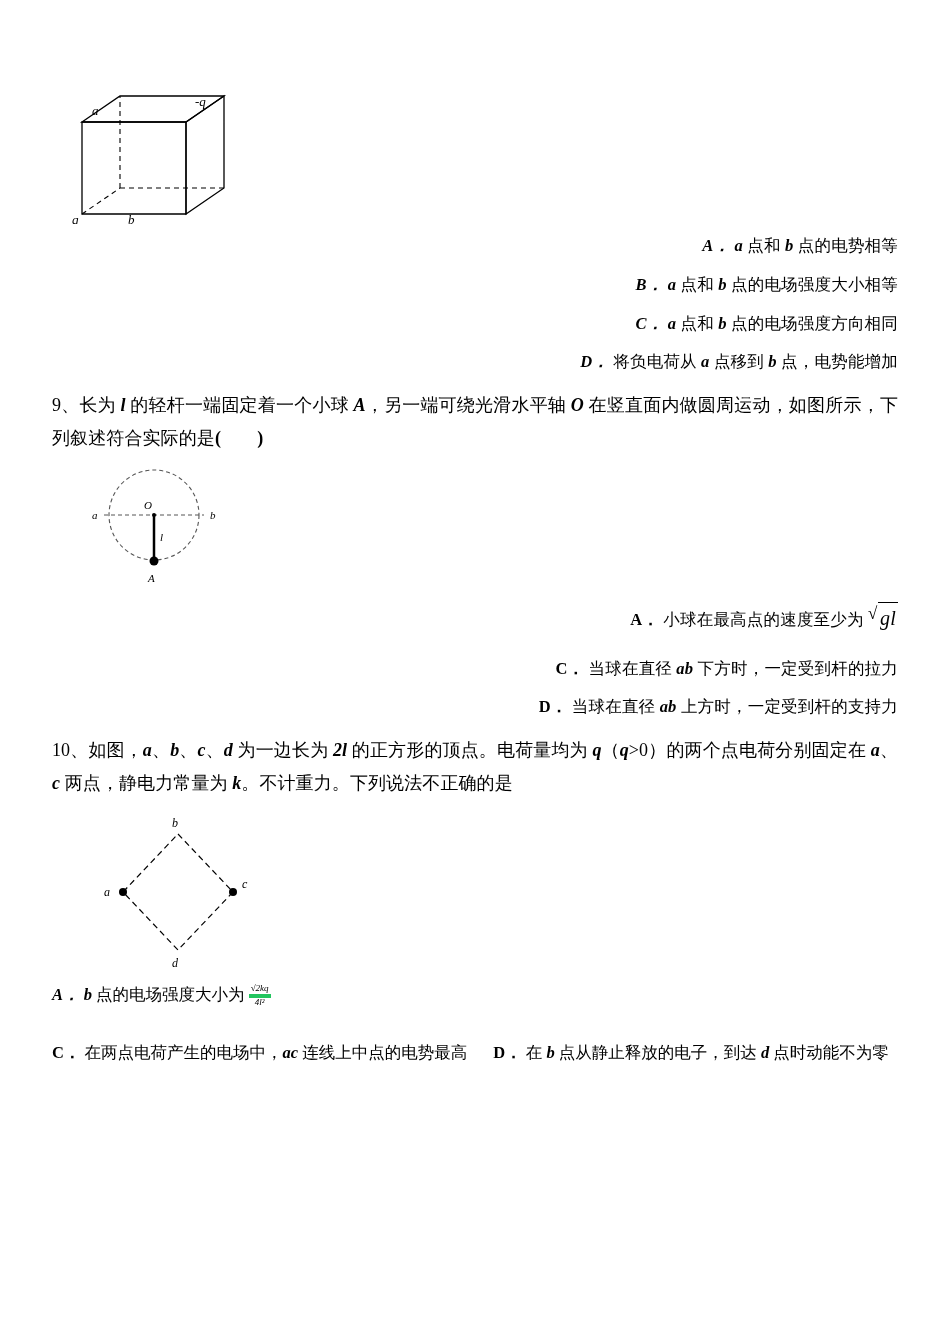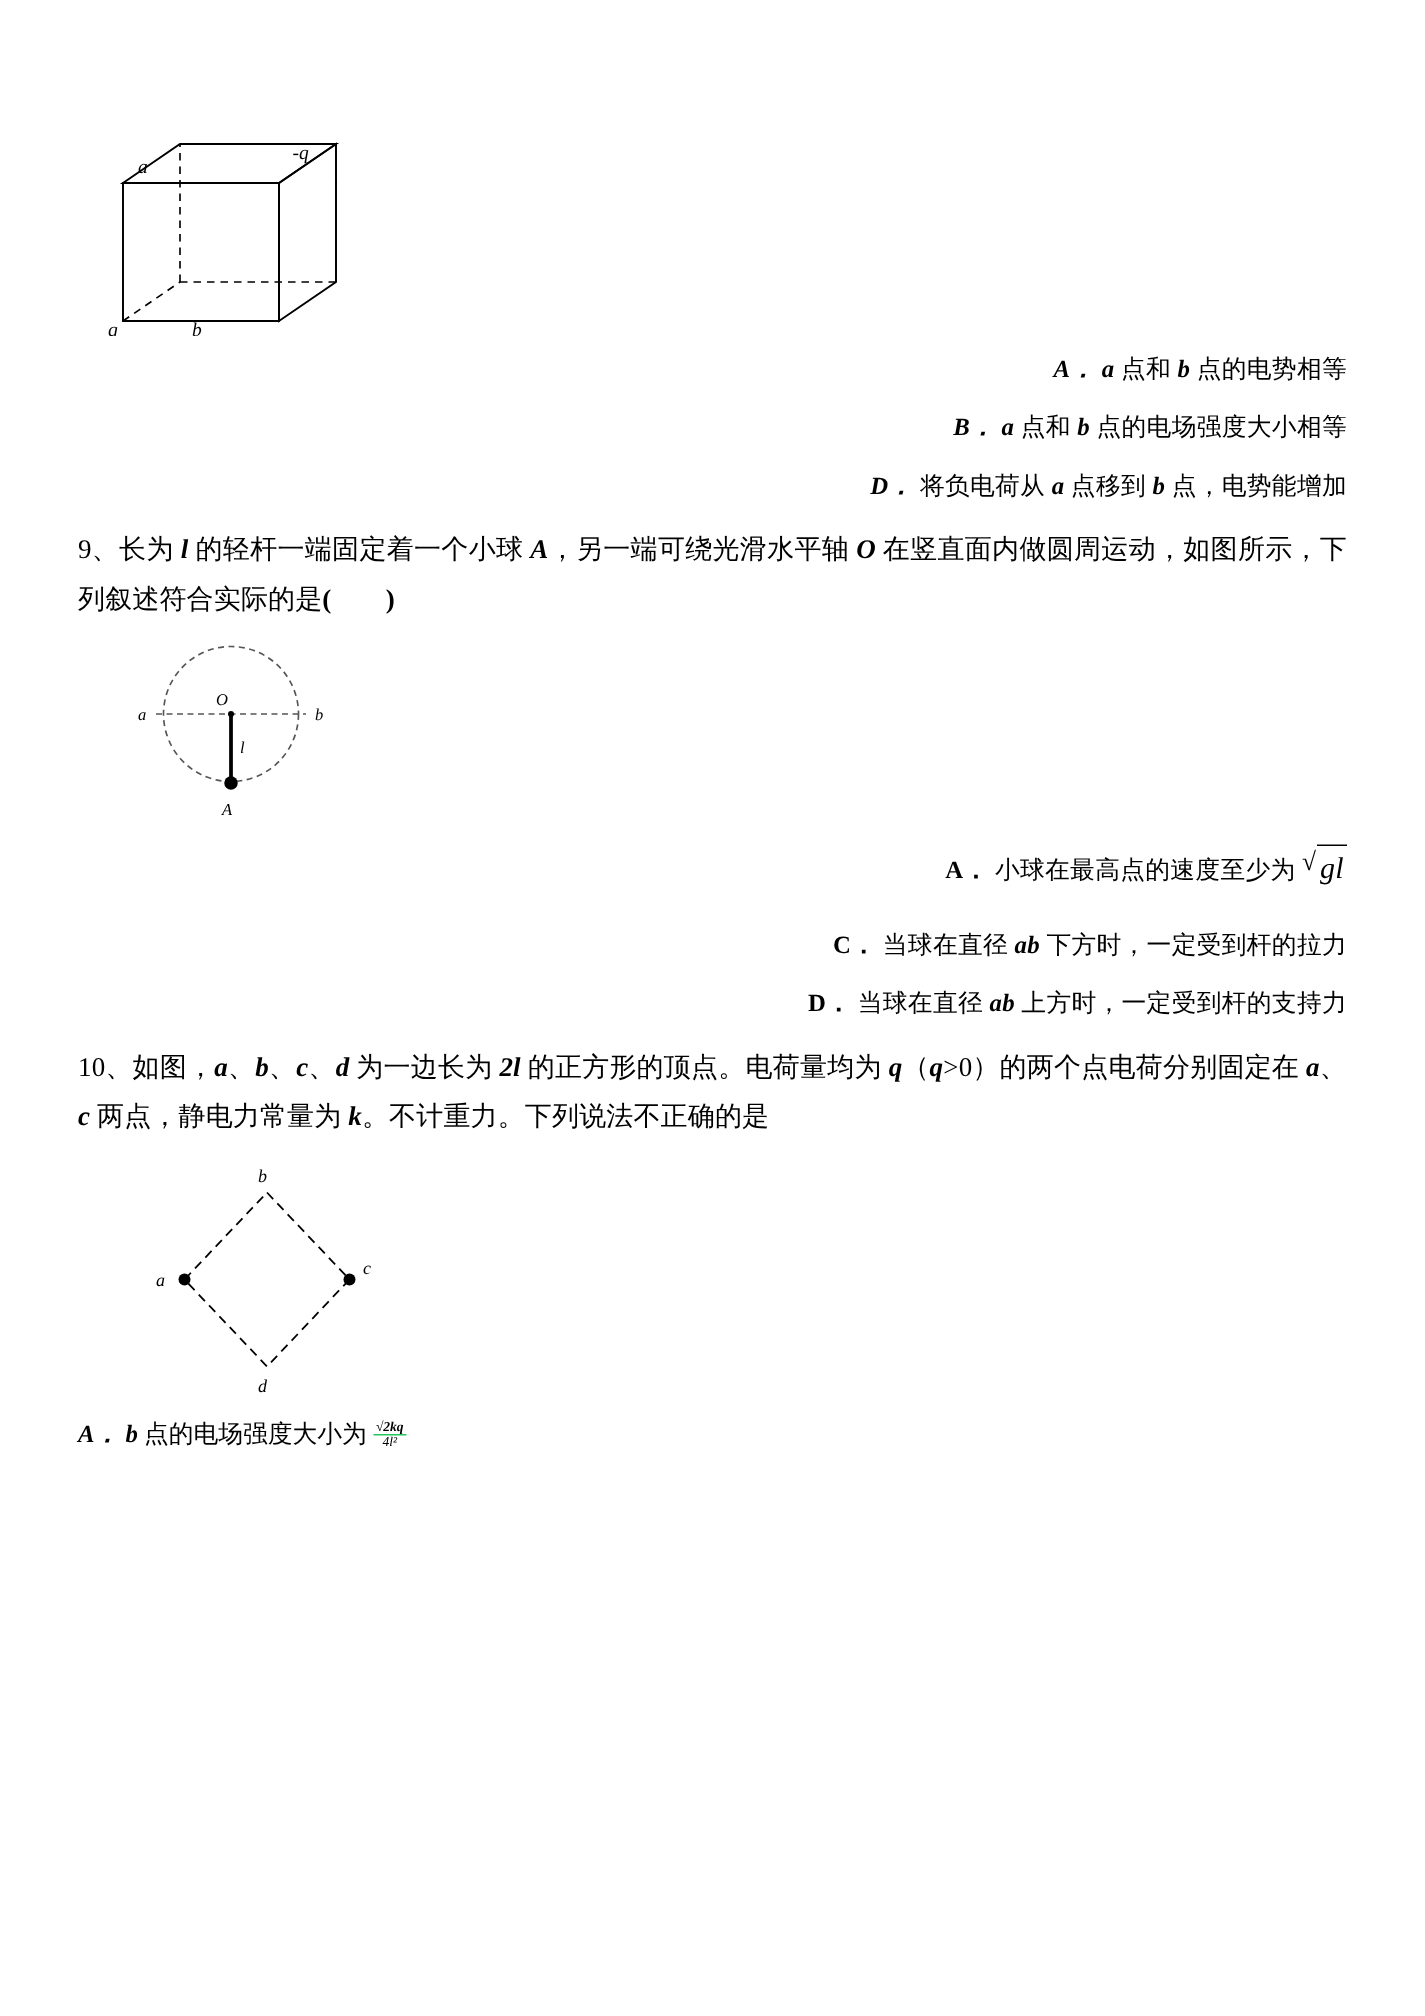--- a/index.html
+++ b/index.html
@@ -82,23 +82,22 @@
   .frac {
     display: inline-block;
     vertical-align: middle;
     text-align: center;
     font-size: 9px;
     line-height: 1.1;
     font-style: italic;
   }
   .frac .num {
     display: block;
-    border-bottom: 1px solid #22c55e;
+    border-bottom: 4px solid #22c55e;
     padding: 0 2px;
-    font-weight: bold;
   }
   .frac .den {
     display: block;
     padding: 0 2px;
   }
   .twocol {
     display: flex;
     font-size: 16.5px;
     margin-bottom: 28px;
     align-items: center;
@@ -133,20 +132,21 @@
         <line x1="56" y1="104" x2="56" y2="12" stroke="#000" stroke-width="1.1" stroke-dasharray="5,4"></line>
         <text x="28" y="31" font-family="Liberation Serif, serif" font-size="13" font-style="italic">a</text>
         <text x="131" y="22" font-family="Liberation Serif, serif" font-size="13" font-style="italic">-q</text>
         <text x="8" y="140" font-family="Liberation Serif, serif" font-size="13" font-style="italic">q</text>
         <text x="64" y="140" font-family="Liberation Serif, serif" font-size="13" font-style="italic">b</text>
       </svg>
     </div>
 
     <p class="opt"><b class="it">A．</b> <span class="it b">a</span> 点和 <span class="it b">b</span> 点的电势相等</p>
     <p class="opt"><b class="it">B．</b> <span class="it b">a</span> 点和 <span class="it b">b</span> 点的电场强度大小相等</p>
+    <p class="opt"><b class="it">C．</b> <span class="it b">a</span> 点和 <span class="it b">b</span> 点的电场强度方向相同</p>
     <p class="opt"><b class="it">D．</b> 将负电荷从 <span class="it b">a</span> 点移到 <span class="it b">b</span> 点，电势能增加</p>
 
     <div class="qblock">
       <p class="qtext">9、长为 <span class="it b">l</span> 的轻杆一端固定着一个小球 <span class="it b">A</span>，另一端可绕光滑水平轴 <span class="it b">O</span> 在竖直面内做圆周运动，如图所示，下列叙述符合实际的是<b>(　　)</b></p>
     </div>
 
     <div class="fig" style="margin:10px 0 8px 34px;">
       <svg width="170" height="130" viewBox="0 0 170 130">
         <circle cx="68" cy="50" r="45" fill="none" stroke="#555" stroke-width="1.1" stroke-dasharray="4,3"></circle>
         <line x1="18" y1="50" x2="118" y2="50" stroke="#555" stroke-width="1" stroke-dasharray="4,3"></line>
@@ -184,16 +184,19 @@
     <div class="twocol">
       <div class="c1">
         <b class="it">A．</b> <span class="it b">b</span> 点的电场强度大小为
         <span class="frac">
           <span class="num">√2kq</span>
           <span class="den">4l²</span>
         </span>
       </div>
     </div>
 
+    <div class="row-cd" style="margin-top:34px;">
+      <span><b>C．</b> 在两点电荷产生的电场中，<span class="it b">ac</span> 连线上中点的电势最高</span><span class="gap"></span><span><b>D．</b> 在 <span class="it b">b</span> 点从静止释放的电子，到达 <span class="it b">d</span> 点时动能不为零</span>
+    </div>
 
 
   </div>
 </div>
 
 </body></html>

